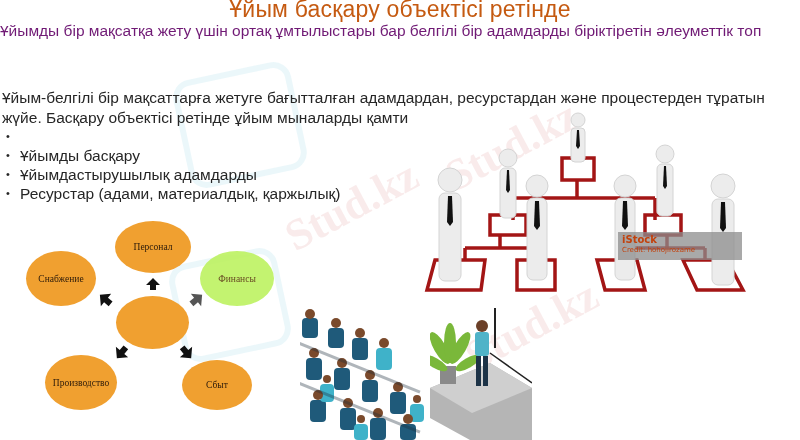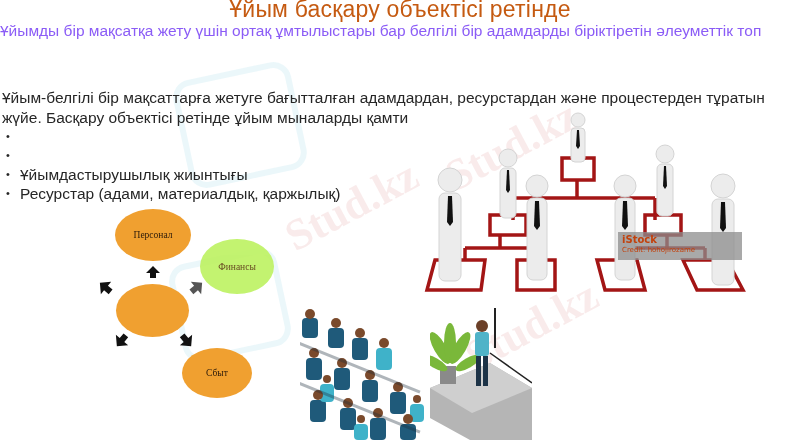--- a/index.html
+++ b/index.html
@@ -5,39 +5,39 @@
     * { margin: 0; padding: 0; box-sizing: border-box; }
     html, body { width: 800px; height: 440px; overflow: hidden; background: #ffffff; }
     body { position: relative; font-family: "Liberation Sans", sans-serif; color: #1f1f1f; }
 
     .title {
       position: absolute; left: 0; top: -4px; width: 800px; text-align: center;
       font-size: 23px; color: #c55a11; letter-spacing: 0.2px;
     }
     .intro {
       position: absolute; left: 0; top: 21px; width: 718px; text-align: center;
-      font-size: 15.5px; line-height: 19.5px; color: #8b5cf6;
+      font-size: 15.5px; line-height: 19.5px; color: #701a75;
     }
     .intro span { display: block; white-space: nowrap; }
 
     .para {
       position: absolute; left: 2px; top: 88px; width: 800px;
       font-size: 15.5px; line-height: 19.5px; color: #262626;
     }
     .para span { display: block; white-space: nowrap; }
 
     .bullets {
       position: absolute; left: 6px; top: 127px; list-style: none;
       font-size: 15.5px; line-height: 19px; color: #262626;
     }
     .bullets li { display: flex; align-items: center; white-space: nowrap; }
     .bullets .dot { width: 14px; font-size: 11px; color: #262626; }
 
     
-    .diagram { position: absolute; left: 0; top: 193px; width: 290px; height: 235px; }
+    .diagram { position: absolute; left: 0; top: 205px; width: 290px; height: 235px; }
     .ellipse {
       position: absolute; border-radius: 50%; background: #f0a030;
       display: flex; align-items: center; justify-content: center;
       font-family: "Liberation Serif", serif; font-size: 9.5px; color: #2b1a0a;
     }
     .ellipse.faded { background: #bef264; opacity: 0.92; }
 
     
     .orgchart { position: absolute; left: 405px; top: 110px; width: 390px; height: 190px; }
     .istock {
@@ -80,35 +80,38 @@
   <span>Ұйым-белгілі бір мақсаттарға жетуге бағытталған адамдардан, ресурстардан және процестерден тұратын</span>
   <span>жүйе. Басқару объектісі ретінде ұйым мыналарды қамти</span>
 </div>
 
 <ul class="bullets">
   <li>
       <span class="dot">•</span>
     </li>
   <li>
       <span class="dot">•</span>
-    </li>
-  <li>
-      <span class="dot">•</span>
-      <span>Ұйымдастырушылық жиынтығы</span>
+      <span>Ұйымды басқару</span>
+    </li>
+  <li>
+      <span class="dot">•</span>
+      <span>Ұйымдастырушылық адамдарды</span>
     </li>
   <li>
       <span class="dot">•</span>
       <span>Ресурстар (адами, материалдық, қаржылық)</span>
     </li>
 </ul>
 
 <div class="diagram">
   <div class="ellipse" style="left:115px; top:16px; width:76px; height:52px;">Персонал</div>
+  <div class="ellipse" style="left:26px; top:46px; width:70px; height:55px;">Снабжение</div>
   <div class="ellipse faded" style="left:200px; top:46px; width:74px; height:55px; color:#5a3a10;">Финансы</div>
   <div class="ellipse" style="left:116px; top:91px; width:73px; height:53px;"></div>
+  <div class="ellipse" style="left:45px; top:150px; width:72px; height:55px;">Производство</div>
   <div class="ellipse" style="left:182px; top:155px; width:70px; height:50px;">Сбыт</div>
 
   <svg width="290" height="235" style="position:absolute; left:0; top:0;">
 
     <g transform="translate(153,80)">
         <polygon points="0,-7 7,0 3,0 3,5 -3,5 -3,0 -7,0" fill="#111"></polygon>
       </g>
 
     <g transform="translate(106,95) rotate(-50)">
         <polygon points="0,-8 8,0 3,0 3,6 -3,6 -3,0 -8,0" fill="#111"></polygon>

